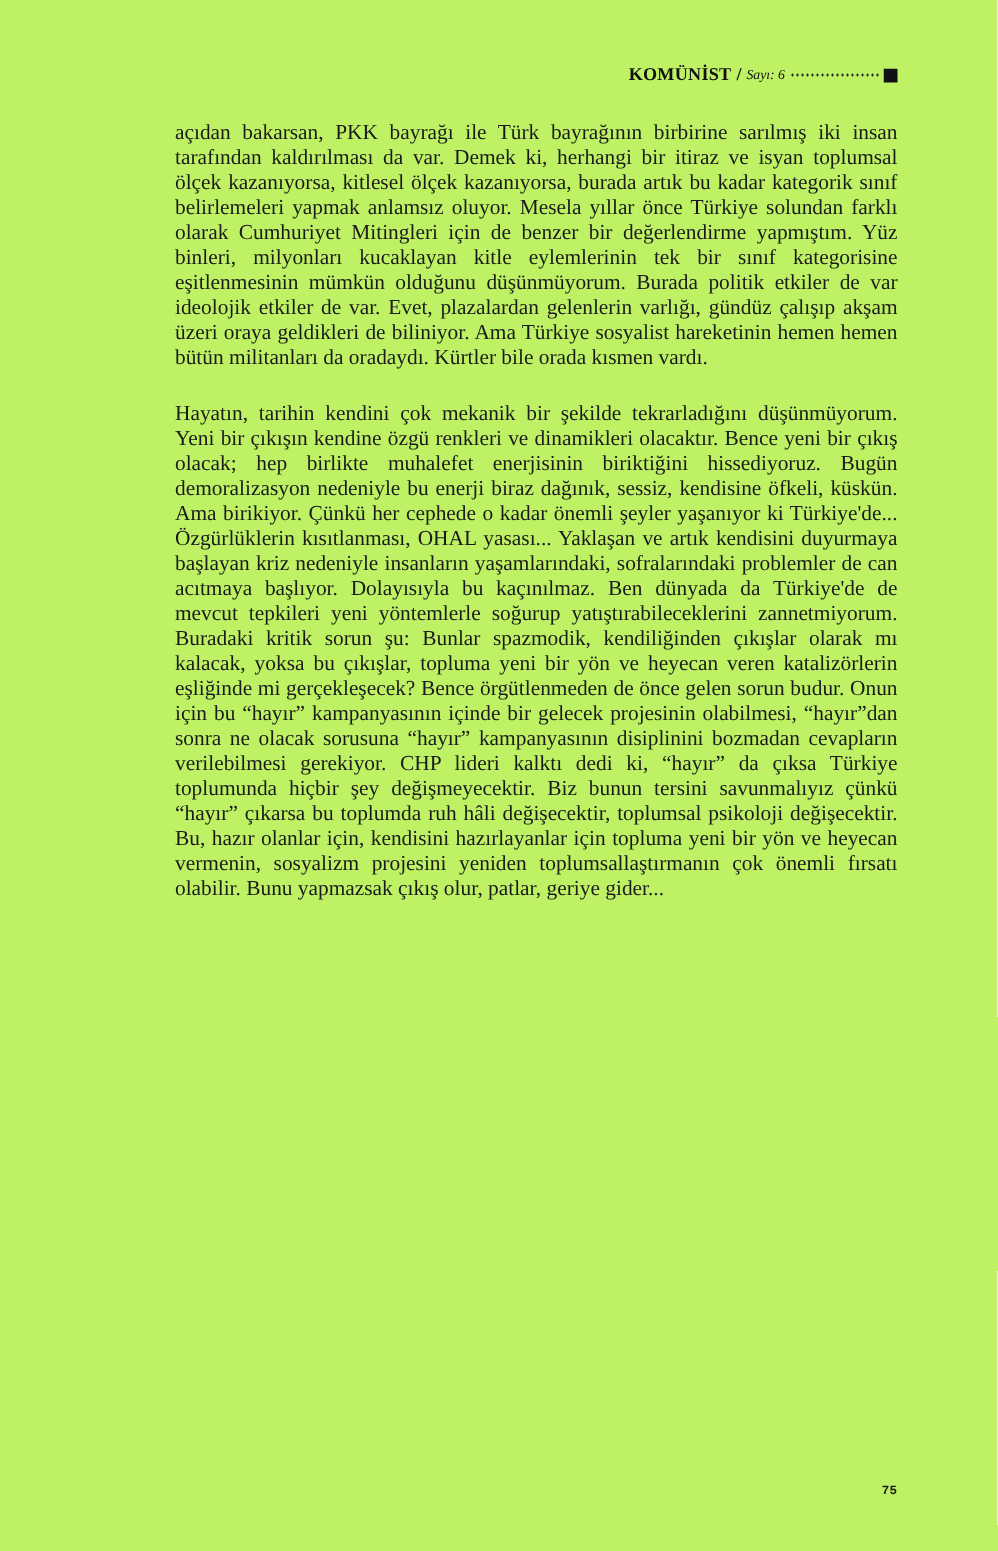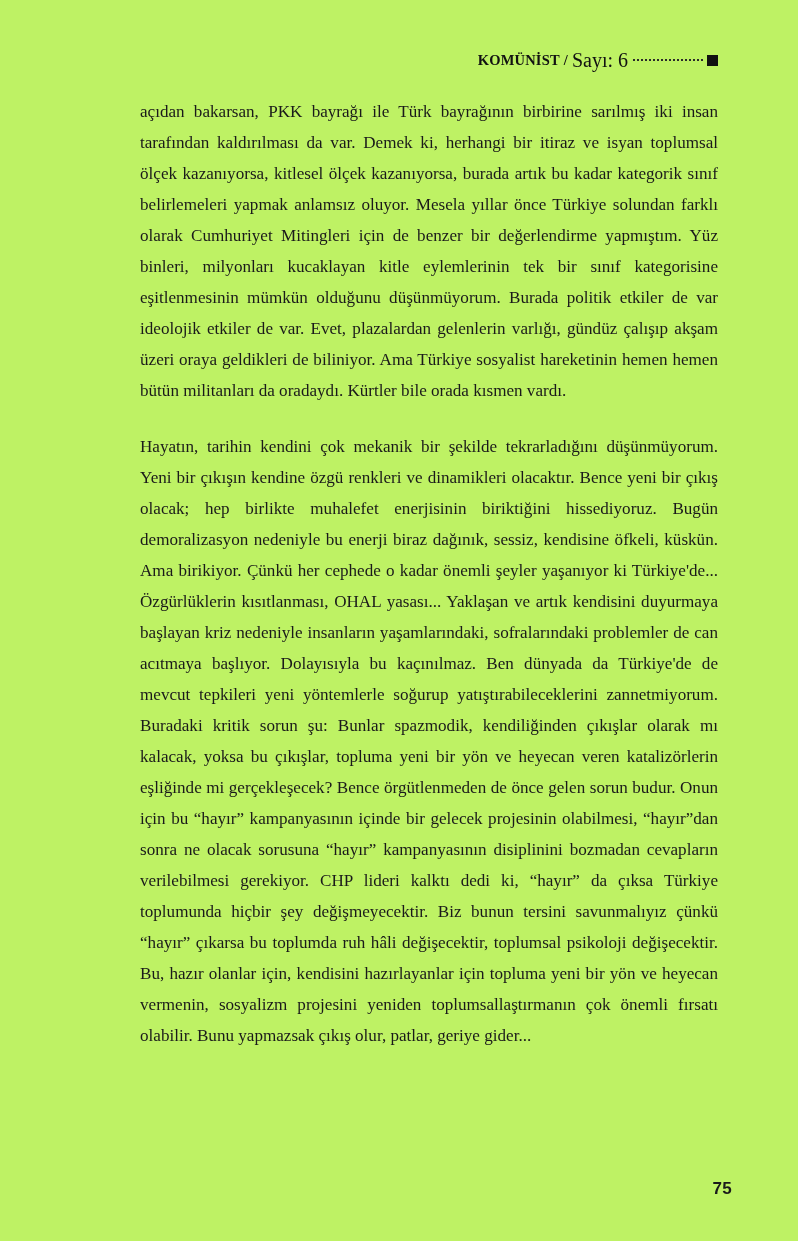--- a/index.html
+++ b/index.html
@@ -47,23 +47,24 @@
     font-weight: bold;
     font-size: 14.5px;
     color: #111111;
     padding: 0 4px;
     white-space: nowrap;
   }
 
   .rh-issue {
     font-family: "Liberation Serif", "DejaVu Serif", serif;
     font-weight: normal;
-    font-size: 20px;
+    font-size: 11px;
     color: #111111;
     white-space: nowrap;
+    font-style: italic;
   }
 
   .rh-dots {
     flex: 0 0 72px;
     height: 14px;
     margin: 0 3px 0 4px;
     align-self: center;
     background-image: radial-gradient(circle, #2a2a2a 0.9px, transparent 1.1px);
     background-size: 4px 4px;
     background-position: 0 50%;
@@ -81,46 +82,46 @@
   .column {
     position: absolute;
     left: 140px;
     top: 96px;
     width: 578px;
   }
 
   p.body {
     margin: 0;
     font-size: 17.1px;
-    line-height: 31px;
+    line-height: 20px;
     text-align: justify;
     text-justify: inter-word;
     hyphens: manual;
     -webkit-hyphens: manual;
     color: #1a1a1a;
   }
 
   p.body + p.body {
     margin-top: 25px;
   }
 
   p.body.question {
     font-weight: bold;
     margin-top: 30px;
     letter-spacing: 0.05px;
   }
 
   
   .folio {
     position: absolute;
-    right: 66px;
+    right: 80px;
     bottom: 42px;
-    font-family: Liberation Sans, sans-serif;
+    font-family: Liberation Mono, monospace;
     font-weight: bold;
-    font-size: 17px;
+    font-size: 10px;
     color: #1a1a1a;
     letter-spacing: 0.3px;
   }
 </style>
 </head>
 <body>
 
 <div class="page">
 
   <div class="running-head">

